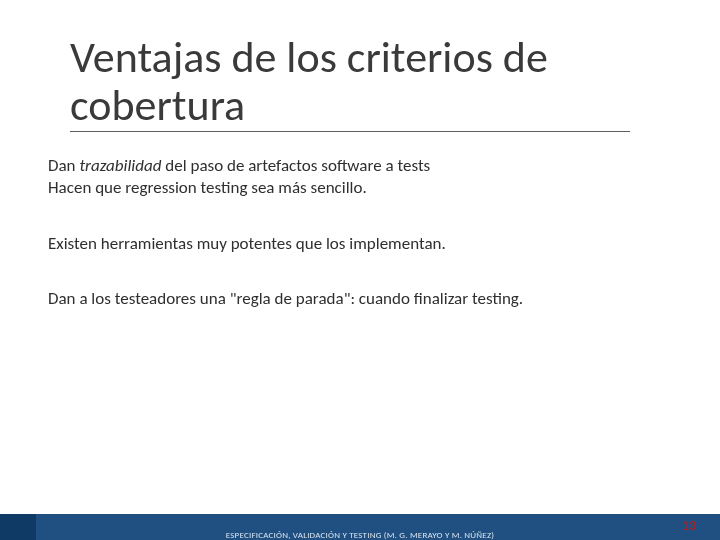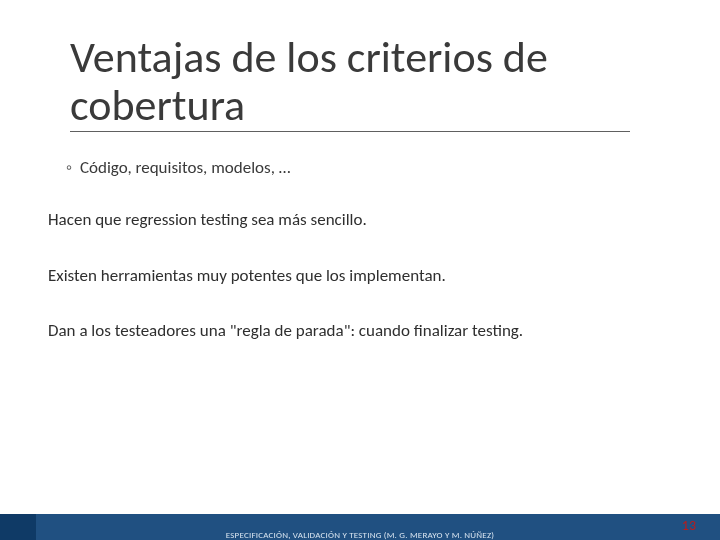--- a/index.html
+++ b/index.html
@@ -81,21 +81,23 @@
   }
 </style>
 </head>
 <body>
 
 <div class="slide">
 
   <div class="title">Ventajas de los criterios de cobertura</div>
 
   <div class="body">
-    <div class="sub">Código, requisitos, modelos, …</div>
+    <div class="p" style="margin-bottom:0">
+      <span>Dan </span><span style="font-style:italic">trazabilidad</span><span> del paso de artefactos software a tests</span>
+    </div>
 
     <div class="p nosub">Hacen que regression testing sea más sencillo.</div>
 
     <div class="p nosub">Existen herramientas muy potentes que los implementan.</div>
 
     <div class="p nosub">Dan a los testeadores una "regla de parada": cuando finalizar testing.</div>
   </div>
 
   <div class="footer-bar"></div>
   <div class="footer-text">ESPECIFICACIÓN, VALIDACIÓN Y TESTING (M. G. MERAYO Y M. NÚÑEZ)</div>

